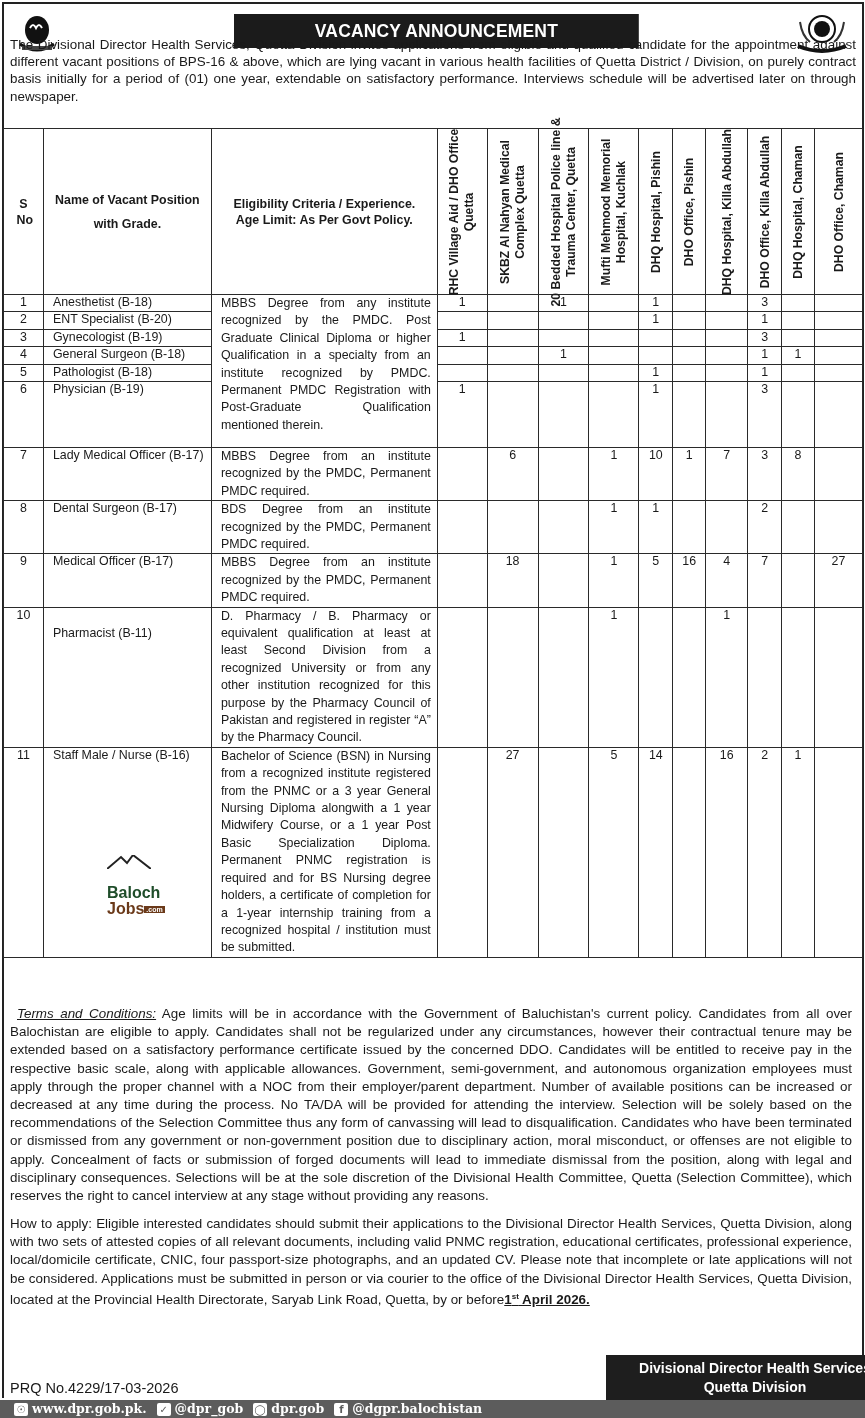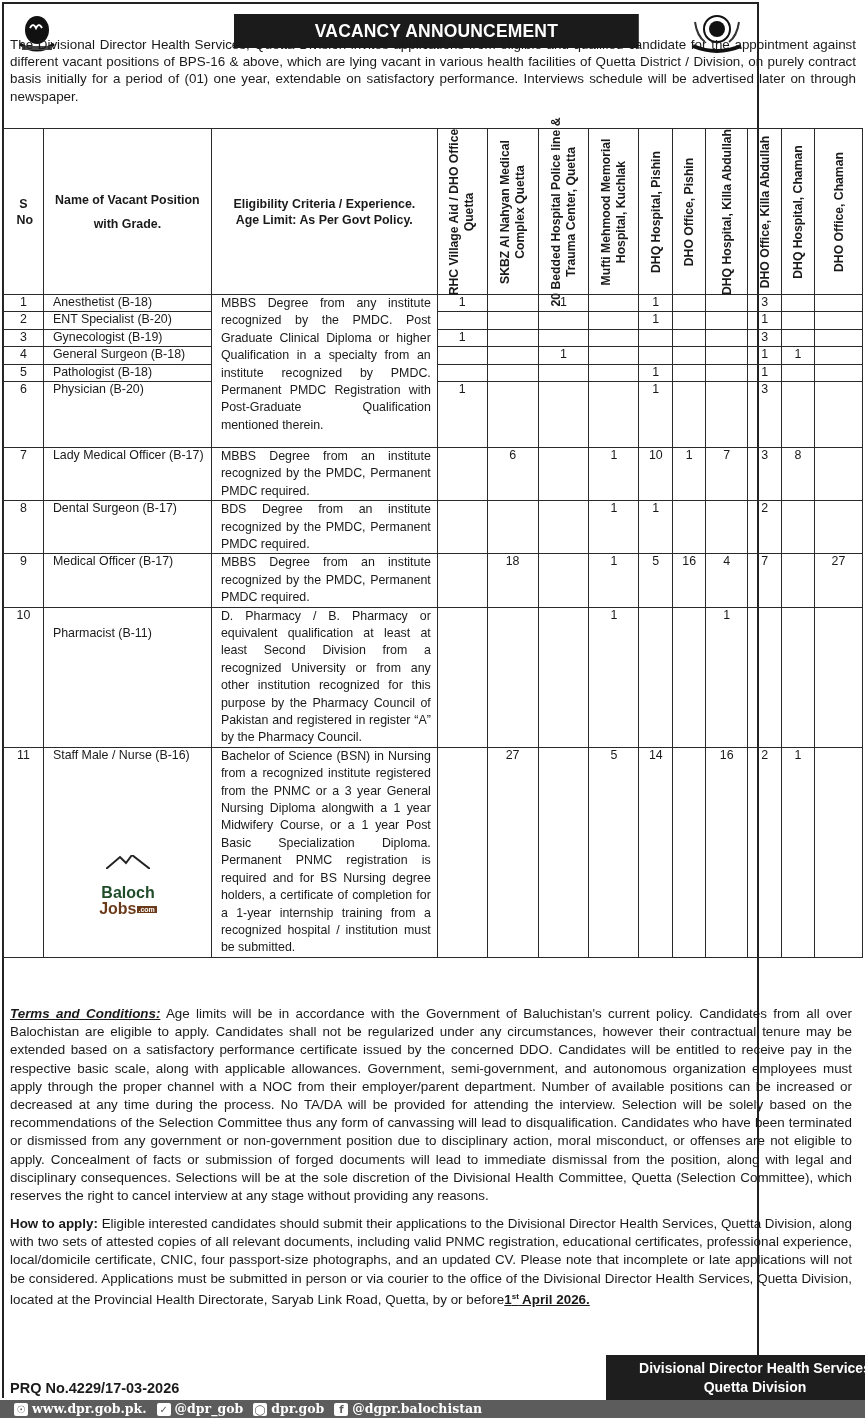--- a/index.html
+++ b/index.html
@@ -1,19 +1,19 @@
 <!DOCTYPE html>
 <html><head>
 <meta charset="utf-8">
 <style>
   * { box-sizing: border-box; margin: 0; padding: 0; }
   html, body { width: 865px; height: 1418px; background: #ffffff; overflow: hidden; }
   body { font-family: "Liberation Sans", sans-serif; color: #1a1a1a; position: relative; }
 
-  .page { position: absolute; left: 2px; top: 2px; width: 757px; height: 1396px; border: 2px solid #222; border-bottom: none; }
+  .page { position: absolute; left: 2px; top: 2px; width: 862px; height: 1396px; border: 2px solid #222; border-bottom: none; }
 
   .logo { position: absolute; top: 8px; width: 46px; height: 42px; }
   .logo-left { left: 10px; }
   .logo-right { right: 12px; width: 56px; }
 
   .title-bar { position: absolute; left: 230px; top: 10px; width: 405px; height: 34px; background: #1b1b1b; color: #fff;
     font-weight: bold; font-size: 19px; text-align: center; line-height: 34px; letter-spacing: 0.2px; transform: scaleX(0.92); transform-origin: left center; width: 440px; }
 
   .intro { position: absolute; left: 6px; top: 32px; width: 846px; font-size: 13.4px; line-height: 17.2px; text-align: justify; }
 
@@ -22,33 +22,33 @@
   table.vac th { font-weight: bold; vertical-align: middle; height: 166px; font-size: 12.4px; }
   .th-vert { position: relative; padding: 0; }
   .th-vert .vtext { position: absolute; left: 50%; top: 50%; transform: translate(-50%, -50%) rotate(-90deg);
     white-space: nowrap; text-align: center; font-size: 12.2px; line-height: 15px; }
   td.sno { text-align: center; }
   td.name { padding-left: 9px; margin-top: 47px; }
   td.crit { padding: 0 6px 0 9px; text-align: justify; line-height: 17.4px; }
   td.num { text-align: center; }
   tr.r { height: 17.4px; }
 
-  .baloch-logo { position: absolute; left: 93px; top: 855px; width: 70px; height: 60px; text-align: center; }
+  .baloch-logo { position: absolute; left: 107px; top: 855px; width: 70px; height: 60px; }
   .baloch-logo .bl1 { font-weight: bold; color: #1f4d2a; font-size: 16px; line-height: 16px; margin-top: 12px; }
   .baloch-logo .bl2 { font-weight: bold; color: #6b3a1a; font-size: 16px; line-height: 16px; }
   .baloch-logo .bl2 small { font-size: 7px; background: #6b3a1a; color: #fff; padding: 0 2px; vertical-align: middle; }
 
   .terms { position: absolute; left: 10px; top: 1005px; width: 842px; font-size: 13.4px; line-height: 18.2px; text-align: justify; }
-  .terms .lbl { font-weight: bold; font-style: italic; text-decoration: underline; }
+  .terms .lbl { font-weight: normal; font-style: italic; text-decoration: underline; margin-left: 7px; }
   .apply { position: absolute; left: 10px; top: 1215px; width: 842px; font-size: 13.4px; line-height: 18.2px; text-align: justify; }
-  .apply .lbl { font-weight: bold; margin-top: 44px; }
+  .apply .lbl { font-weight: normal; margin-top: 44px; }
   .apply .deadline { font-weight: bold; text-decoration: underline; }
   .apply sup { font-size: 8px; }
 
-  .prq { position: absolute; left: 10px; top: 1380px; font-weight: bold; font-size: 14.5px; }
+  .prq { position: absolute; left: 10px; top: 1380px; font-weight: normal; font-size: 14.5px; }
   .signbox { position: absolute; left: 606px; top: 1355px; width: 298px; height: 46px; background: #1e1e1e; color: #fff; text-align: center;
     font-weight: bold; font-size: 14px; line-height: 19px; padding-top: 4px; }
 
   .footer { position: absolute; left: 0; top: 1400px; width: 865px; height: 18px; background: #5c5c5c; color: #fff;
     font-family: "DejaVu Serif", serif; font-weight: bold; font-size: 12.5px; line-height: 18px; display: flex; align-items: center; padding-left: 14px; gap: 10px; }
   .footer .ficon { display: inline-block; width: 14px; height: 13px; background: #fff; color: #5c5c5c; font-size: 10px; line-height: 13px; text-align: center; border-radius: 2px; margin-right: 4px; font-family: "DejaVu Sans", sans-serif; }
   .footer .item { display: inline-flex; align-items: center; white-space: nowrap; }
 </style>
 </head>
 <body>
@@ -194,21 +194,21 @@
       <td class="num"></td>
       <td class="num">1</td>
       <td class="num"></td>
       <td class="num"></td>
       <td class="num">1</td>
       <td class="num"></td>
       <td class="num"></td>
     </tr>
     <tr style="height:66px">
       <td class="sno">6</td>
-      <td class="name">Physician (B-20)</td>
+      <td class="name">Physician (B-19)</td>
       <td class="num">1</td>
       <td class="num"></td>
       <td class="num"></td>
       <td class="num"></td>
       <td class="num">1</td>
       <td class="num"></td>
       <td class="num"></td>
       <td class="num">3</td>
       <td class="num"></td>
       <td class="num"></td>

